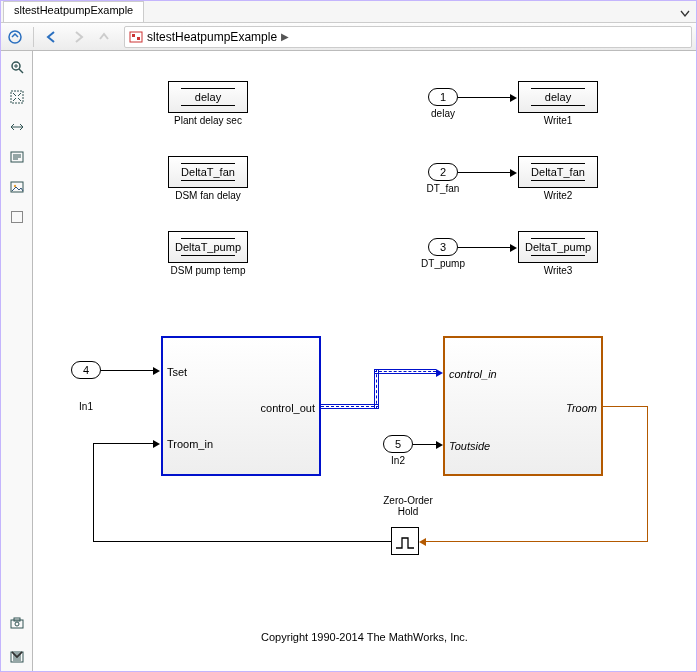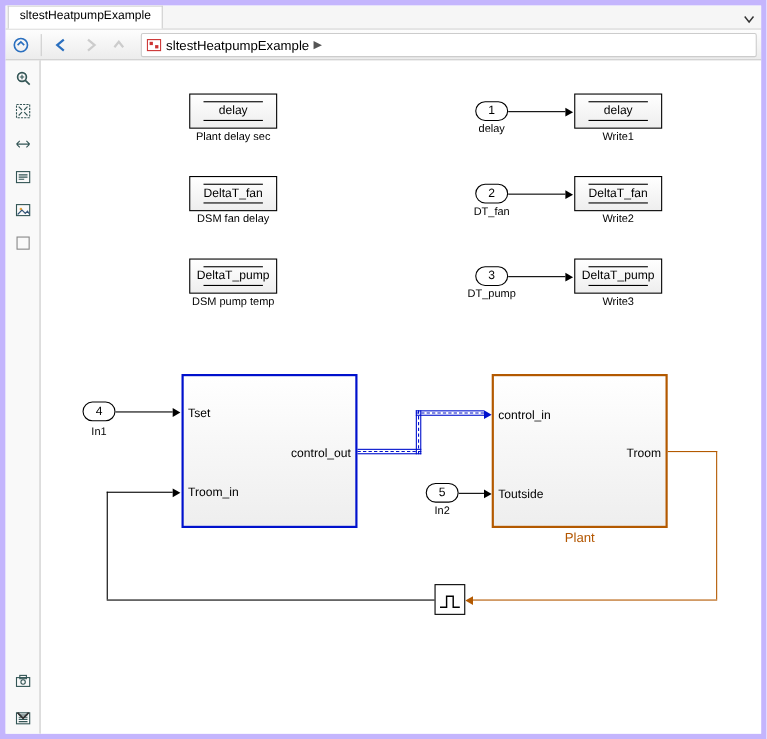--- a/index.html
+++ b/index.html
@@ -1,37 +1,37 @@
 <!DOCTYPE html>
 <html><head>
 <meta charset="utf-8">
 <style>
   * { margin:0; padding:0; box-sizing:border-box; }
   body { font-family: Arial, Helvetica, sans-serif; font-size:12px; background:#fff; color:#000; }
-  .window { width:697px; height:672px; border:5px solid #c4b5fd; position:relative; overflow:hidden; }
+  .window { width:697px; height:672px; border:1px solid #c4b5fd; position:relative; overflow:hidden; }
   .tabbar { height:22px; border-bottom:1px solid #ccc; display:flex; align-items:flex-end; background:#f6f6f6; }
   .tab { height:21px; padding:2px 10px; border:1px solid #ccc; border-bottom:none; background:#fff; font-size:11px; margin-left:2px; }
   .toolbar { height:28px; border-bottom:1px solid #bbb; display:flex; align-items:center; background:linear-gradient(#fdfdfd,#ececec); padding:0 4px; gap:6px;}
   .tool-btn { width:20px; height:20px; display:flex; align-items:center; justify-content:center; border-radius:2px; }
   .tool-btn svg { display:block; }
   .sep { width:1px; height:20px; background:#ccc; margin:0 2px; }
   .breadcrumb { display:flex; align-items:center; border:1px solid #ccc; height:22px; background:#fff; padding:0 4px; flex:1; margin-left:4px; border-radius:2px; gap:4px;}
   .breadcrumb .arrow { color:#555; font-size:10px; }
   .palette { position:absolute; left:0; top:50px; bottom:0; width:32px; border-right:1px solid #bbb; background:#f9f9f9; display:flex; flex-direction:column; align-items:center; padding-top:6px; gap:10px;}
   .palette .expand { position:absolute; bottom:6px; }
   .canvas { position:absolute; left:32px; right:0; top:50px; bottom:0; background:#fff; }
   .dsm-block { position:absolute; width:80px; height:32px; border:1px solid #000; background:linear-gradient(#fff,#eee); display:flex; flex-direction:column; align-items:center; justify-content:center; font-size:11px; }
   .dsm-block .bar { height:1px; width:70%; background:#000; }
   .dsm-block .lbl { padding:2px 0; }
   .caption { position:absolute; font-size:10px; color:#000; text-align:center; }
   .caption.b { color:#b35600; }
   .inport { position:absolute; width:30px; height:18px; border:1px solid #000; border-radius:9px; background:#fff; display:flex; align-items:center; justify-content:center; font-size:11px; }
   .sub { position:absolute; border:2px solid; background:linear-gradient(#fff 0%, #eee 100%); }
   .sub.controller { border-color:#0011cc; }
-  .sub.plant { border-color:#b35900; }
+  .sub.plant { border-color:#b35900;font-style:italic; }
   .port-in { position:absolute; left:4px; font-size:11px; text-align:left; }
   .port-out{ position:absolute; right:4px; font-size:11px; text-align:right; }
   .zoh { position:absolute; width:28px; height:28px; border:1px solid #000; background:#fff; }
   .zoh svg { display:block; }
   .line { position:absolute; background:#000; }
   .hline { height:1px; }
   .vline { width:1px; }
   .line.br { background:#b35900; }
   .arrowR { position:absolute; width:0; height:0; border-top:4px solid transparent; border-bottom:4px solid transparent; border-left:7px solid #000; }
   .arrowL { position:absolute; width:0; height:0; border-top:4px solid transparent; border-bottom:4px solid transparent; border-right:7px solid #000; }
@@ -205,21 +205,21 @@
     <div class="dsm-block" style="left:485px; top:180px">
         <div class="bar"></div>
         <span class="lbl">DeltaT_pump</span>
         <div class="bar"></div>
       </div>
     <div class="caption" style="left:485px; top:214px; width:80px">Write3</div>
 
     <div class="inport" style="left:38px; top:310px">
         <span>4</span>
       </div>
-    <div class="caption" style="left:31px; top:332px; width:44px">In1</div>
+    <div class="caption" style="left:31px; top:350px; width:44px">In1</div>
     <div class="line hline" style="left:68px; top:319px; width:52px"></div>
       <div class="arrowR" style="left:120px; top:315.5px"></div>
 
     <div class="sub controller" style="left:128px; top:285px; width:160px; height:140px">
       <span class="port-in" style="top:28px">Tset</span>
       <span class="port-in" style="top:100px">Troom_in</span>
       <span class="port-out" style="top:64px">control_out</span>
     </div>
 
     <div class="inport" style="left:350px; top:384px">
@@ -234,31 +234,33 @@
         <div style="position:absolute;left:1px;top:0;bottom:0;border-left:1px dashed #0011cc"></div>
       </div>
     <div class="sig-line h" style="left:341px; top:318px; width:62px"></div>
     <div class="arrowR" style="left:403px; top:317.5px; border-left-color:#0011cc"></div>
 
     <div class="sub plant" style="left:410px; top:285px; width:160px; height:140px">
       <span class="port-in" style="top:30px">control_in</span>
       <span class="port-in" style="top:102px">Toutside</span>
       <span class="port-out" style="top:64px">Troom</span>
     </div>
-    <div class="caption b" style="left:410px; top:427px; width:160px; font-size:12px">Plant</div>
 
     <div class="line hline br" style="left:570px; top:355px; width:45px"></div>
     <div class="line vline br" style="left:614px; top:355px; height:135px"></div>
     <div class="line hline br" style="left:392px; top:490px; width:223px"></div>
     <div class="arrowL br" style="left:386px; top:486.5px"></div>
 
+    <div class="caption" style="left:330px; top:444px; width:90px; white-space:pre">Zero-Order
+Hold</div>
     <div class="zoh" style="left:358px; top:476px">
       <svg width="26" height="26">
           <path d="M4 20 H10 V10 H16 V20 H22" fill="none" stroke="#000" stroke-width="1.3"></path>
         </svg>
     </div>
     <div class="line hline" style="left:60px; top:490px; width:298px"></div>
     <div class="line vline" style="left:60px; top:392px; height:98px"></div>
     <div class="line hline" style="left:60px; top:392px; width:60px"></div>
     <div class="arrowR" style="left:120px; top:388.5px"></div>
 
+    <div class="copy" style="top:580px">Copyright 1990-2014 The MathWorks, Inc.</div>
   </div>
 </div>
 
 </body></html>

